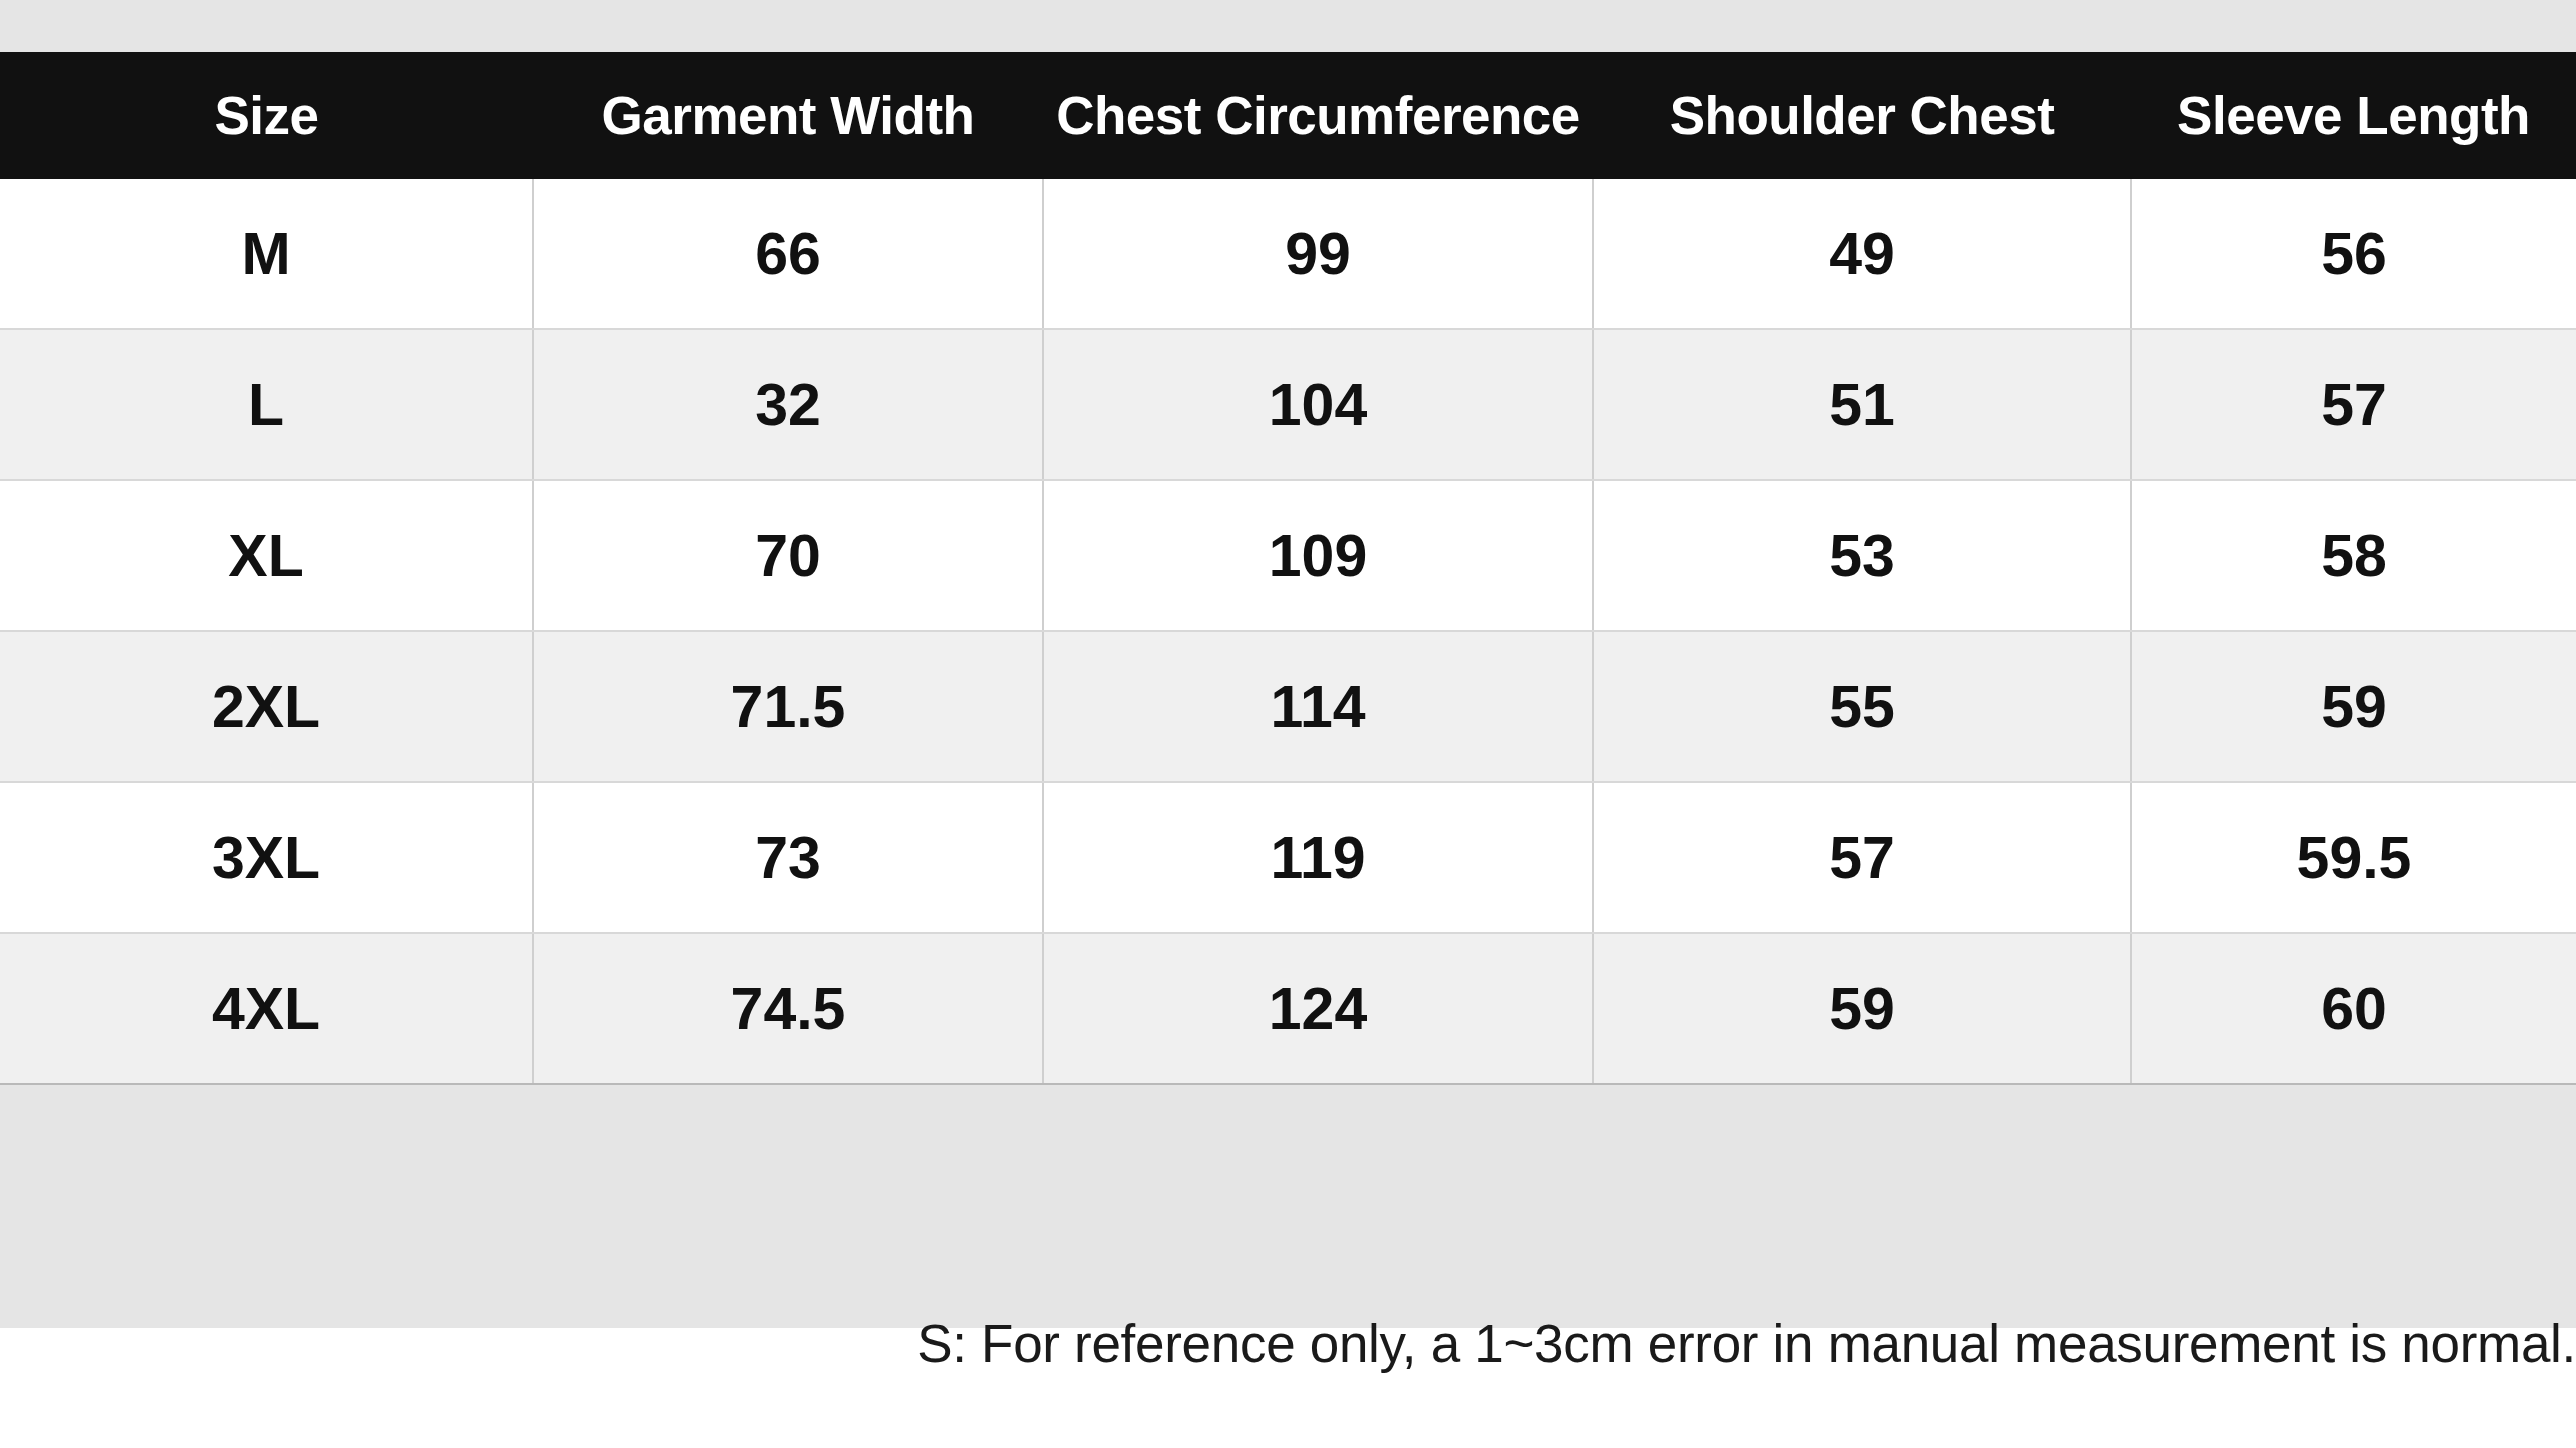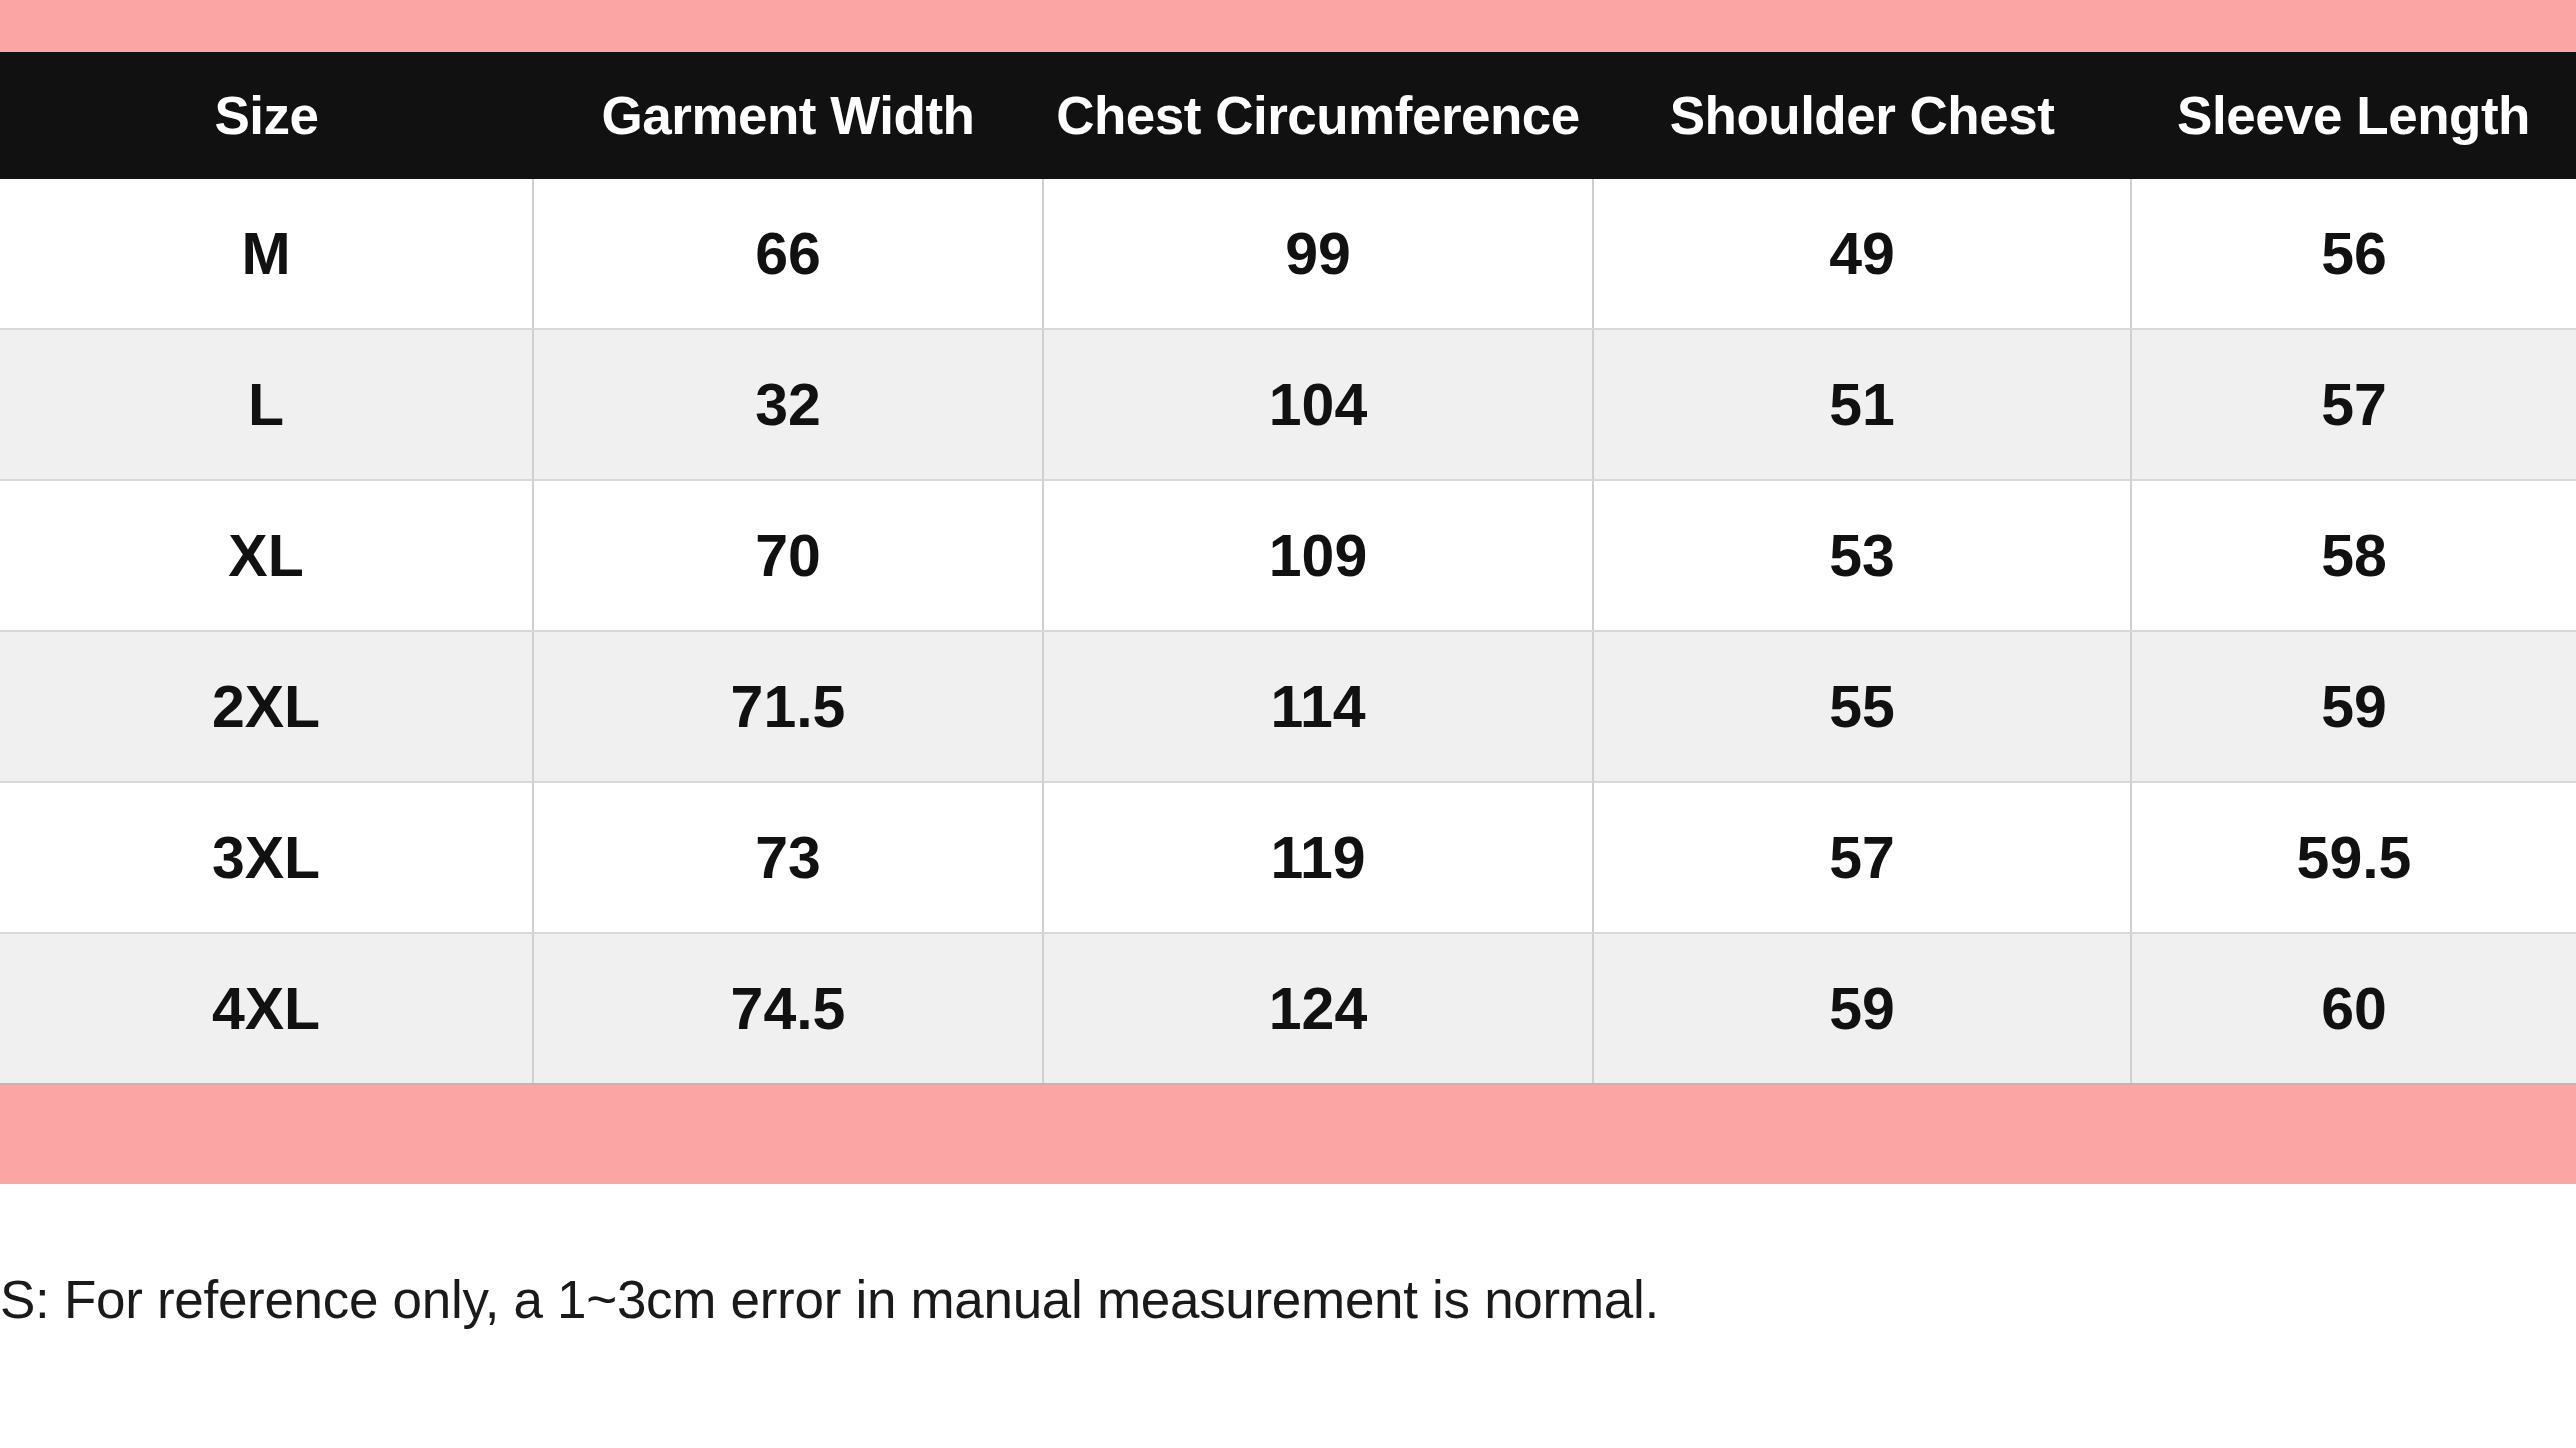--- a/index.html
+++ b/index.html
@@ -9,22 +9,22 @@
   }
   body {
     width: 2576px;
     height: 1448px;
     font-family: "Liberation Sans", sans-serif;
     overflow: hidden;
   }
   .page {
     position: relative;
     width: 2576px;
-    height: 1184px;
-    background: #fca5a5;
+    height: 1328px;
+    background: #e5e5e5;
     box-sizing: border-box;
   }
   .table-wrap {
     position: absolute;
     left: 0px;
     top: 52px;
     width: 2576px;
   }
   table.size-table {
     border-collapse: collapse;
@@ -70,28 +70,29 @@
   }
   tbody tr:nth-child(even) td {
     background: #f0f0f0;
   }
   tbody tr:last-child td {
     border-bottom: 2.8px solid #b9b9b9;
   }
   .note {
     position: absolute;
     left: 0px;
-    top: 1269px;
+    top: 1313px;
     width: 2576px;
     font-size: 53px;
     color: #1a1a1a;
     font-family: "Liberation Sans", sans-serif;
     letter-spacing: -0.3px;
     white-space: nowrap;
     overflow: hidden;
+    text-align: right;
   }
 </style>
 </head>
 <body>
 
 <div class="page">
 
   <div class="table-wrap">
     <table class="size-table">
       <colgroup>

